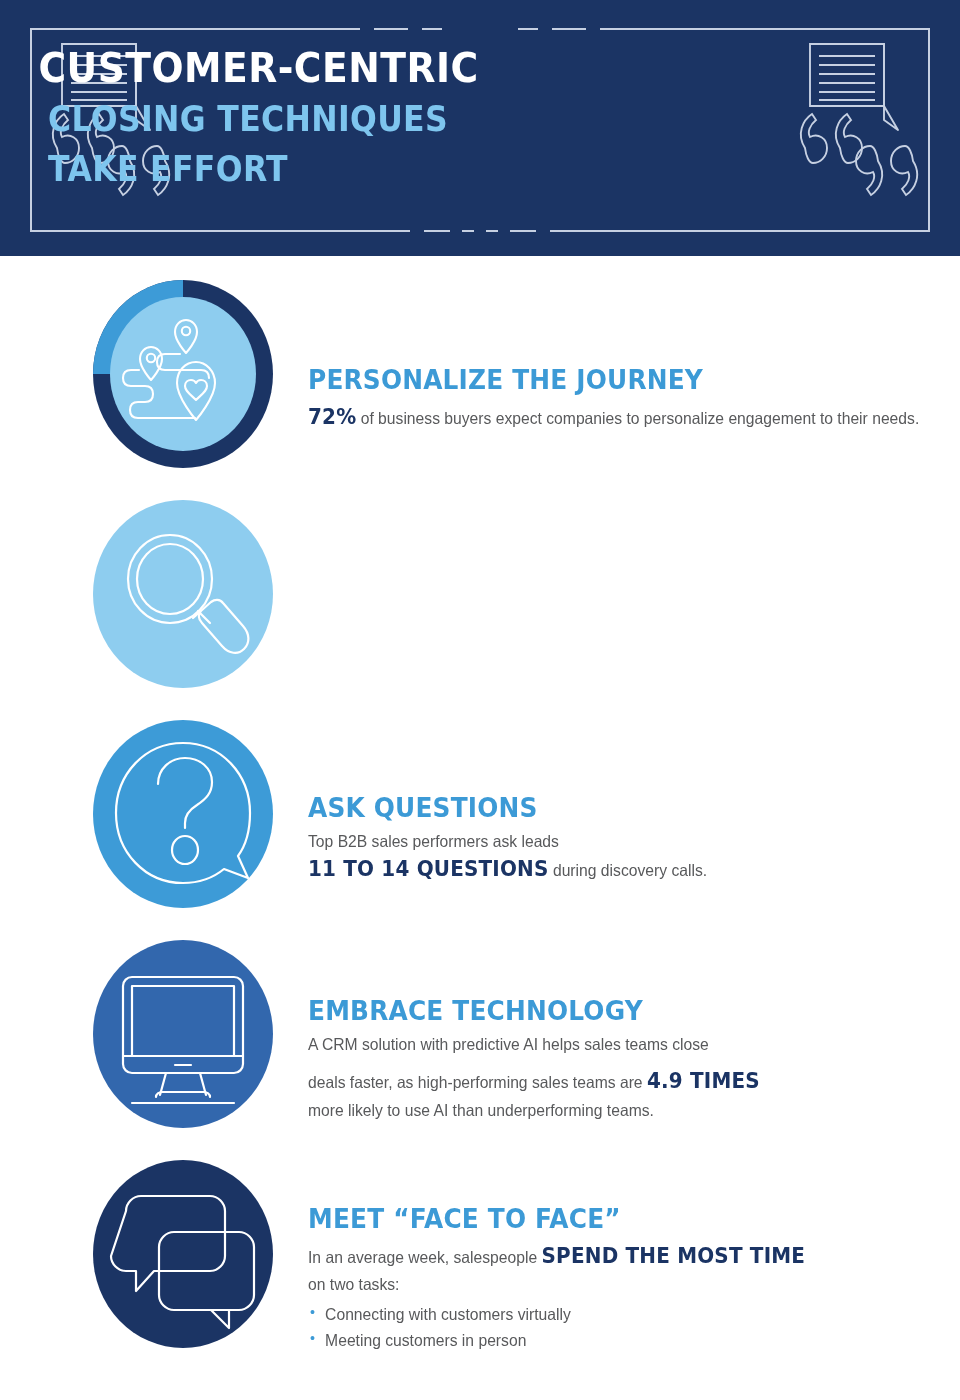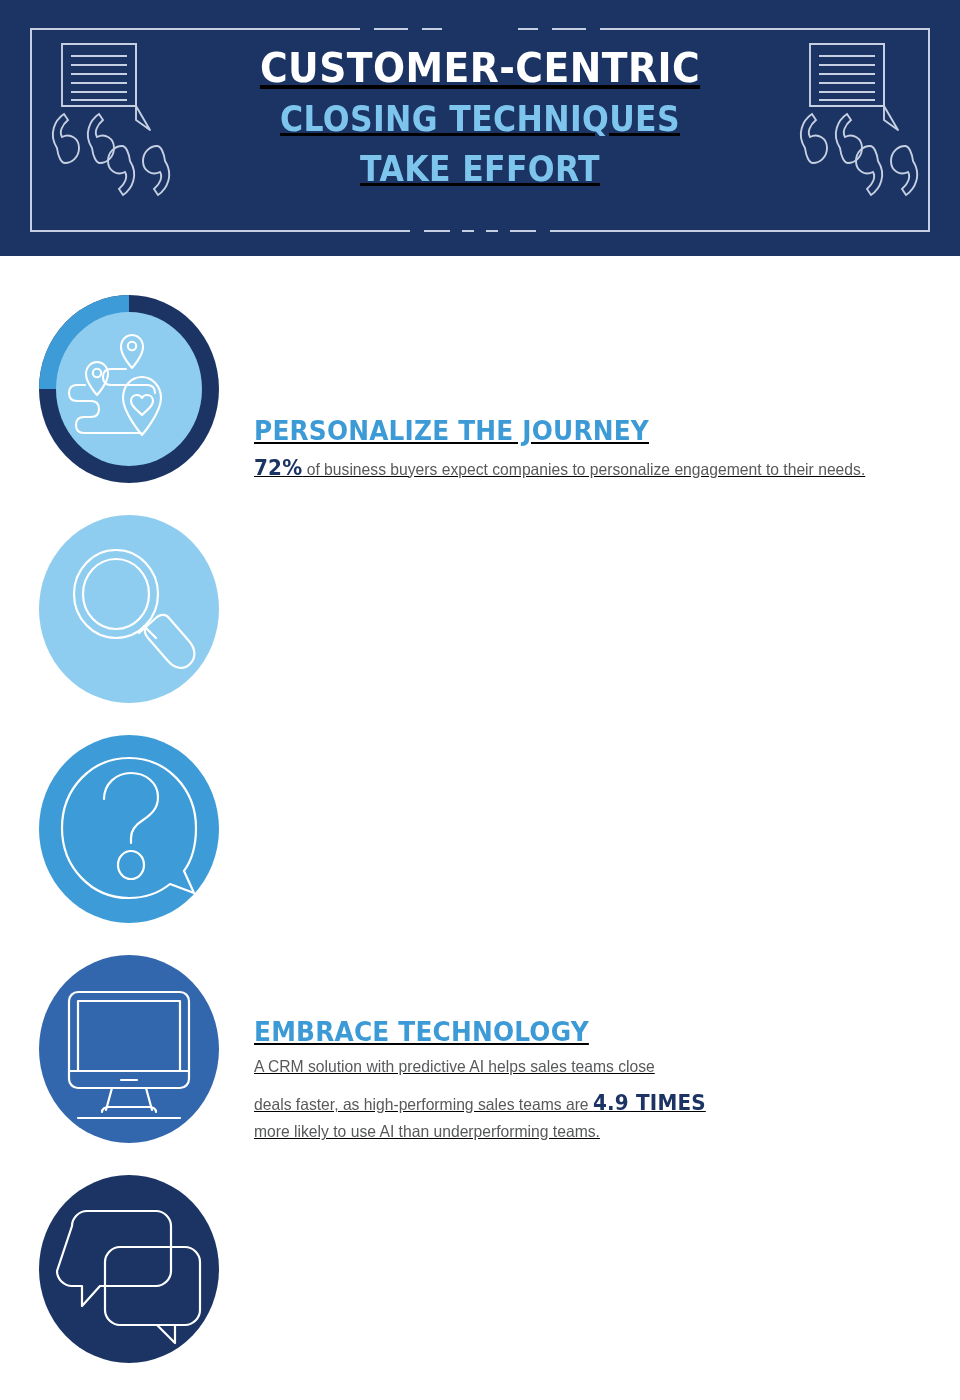--- a/index.html
+++ b/index.html
@@ -47,22 +47,20 @@
     width: 132px;
     height: 160px;
   }
   .bubble-deco.left  { left: 40px; }
   .bubble-deco.right { right: 40px; }
 
   .header-titles {
     position: absolute;
     left: 0; right: 0;
     top: 44px;
-    text-align: center;
-    text-decoration: underline;
   }
   .title-main {
     font-family: "DejaVu Sans", sans-serif;
     font-weight: bold;
     font-size: 41px;
     letter-spacing: 0.5px;
     color: #ffffff;
     line-height: 1.18;
     transform: scaleX(0.92);
   }
@@ -76,24 +74,23 @@
     margin-top: 6px;
     transform: scaleX(0.9);
   }
 
   
   .sections { position: relative; padding-top: 8px; }
 
   .section {
     position: relative;
     display: flex;
-    align-items: flex-end;
+    align-items: center;
     height: 220px;
-    padding-left: 38px;
-    text-decoration: underline;
+    padding-left: 92px;
   }
 
   .circle-wrap {
     position: relative;
     width: 182px;
     height: 190px;
     flex: 0 0 182px;
     display: flex;
     align-items: center;
     justify-content: center;
@@ -250,20 +247,27 @@
     <div class="circle-wrap">
       <svg width="182" height="190" viewBox="0 0 182 190">
         <ellipse cx="91" cy="95" rx="90" ry="94" fill="#3d9bd7"></ellipse>
         <g fill="none" stroke="#ffffff" stroke-width="2.2" stroke-linejoin="round" stroke-linecap="round">
           <path d="M91 24 c-38 0 -67 31 -67 70 0 39 29 70 67 70 16 0 30 -5 41 -14 l24 9 -10 -22 c8 -11 12 -26 12 -43 0 -39 -29 -70 -67 -70 z"></path>
           <path d="M66 65 c0 -15 12 -26 27 -26 15 0 27 10 27 24 0 11 -6 17 -15 23 -8 5 -12 10 -12 18 v5"></path>
           <ellipse cx="93" cy="131" rx="13" ry="14"></ellipse>
         </g>
       </svg>
     </div>
+    <div class="text-block">
+      <div class="sec-title">ASK QUESTIONS</div>
+      <div class="sec-body">
+        <span>Top B2B sales performers ask leads</span>
+        <span class="line2"><span class="hl-big">11 TO 14 QUESTIONS</span><span> during discovery calls.</span></span>
+      </div>
+    </div>
   </div>
 
   <div class="section">
     <div class="circle-wrap">
       <svg width="182" height="190" viewBox="0 0 182 190">
         <ellipse cx="91" cy="95" rx="90" ry="94" fill="#3267ad"></ellipse>
         <g fill="none" stroke="#ffffff" stroke-width="2.2" stroke-linejoin="round" stroke-linecap="round">
           <rect x="31" y="38" width="120" height="96" rx="9"></rect>
           <rect x="40" y="47" width="102" height="70"></rect>
           <path d="M31 117 H151"></path>
@@ -287,15 +291,26 @@
   <div class="section">
     <div class="circle-wrap">
       <svg width="182" height="190" viewBox="0 0 182 190">
         <ellipse cx="91" cy="95" rx="90" ry="94" fill="#1b3464"></ellipse>
         <g fill="none" stroke="#ffffff" stroke-width="2.2" stroke-linejoin="round" stroke-linecap="round">
           <path d="M34 52 c0 -8 7 -15 15 -15 h69 c8 0 15 7 15 15 v45 c0 8 -7 15 -15 15 H62 l-18 20 v-20 h-10 c0 0 0 0 0 0 -8 0 -15 -7 -15 -15 z"></path>
           <path d="M67 88 c0 -8 7 -15 15 -15 h65 c8 0 15 7 15 15 v48 c0 8 -7 15 -15 15 h-28 l18 18 v-18 h-55 c-8 0 -15 -7 -15 -15 z"></path>
         </g>
       </svg>
     </div>
+    <div class="text-block">
+      <div class="sec-title">MEET “FACE TO FACE”</div>
+      <div class="sec-body">
+        <span>In an average week, salespeople </span><span class="hl-big">SPEND THE MOST TIME</span>
+        <span class="line2">on two tasks:</span>
+        <ul class="bullet-list">
+          <li>Connecting with customers virtually</li>
+          <li>Meeting customers in person</li>
+        </ul>
+      </div>
+    </div>
   </div>
 
 </div>
 
 </body></html>

